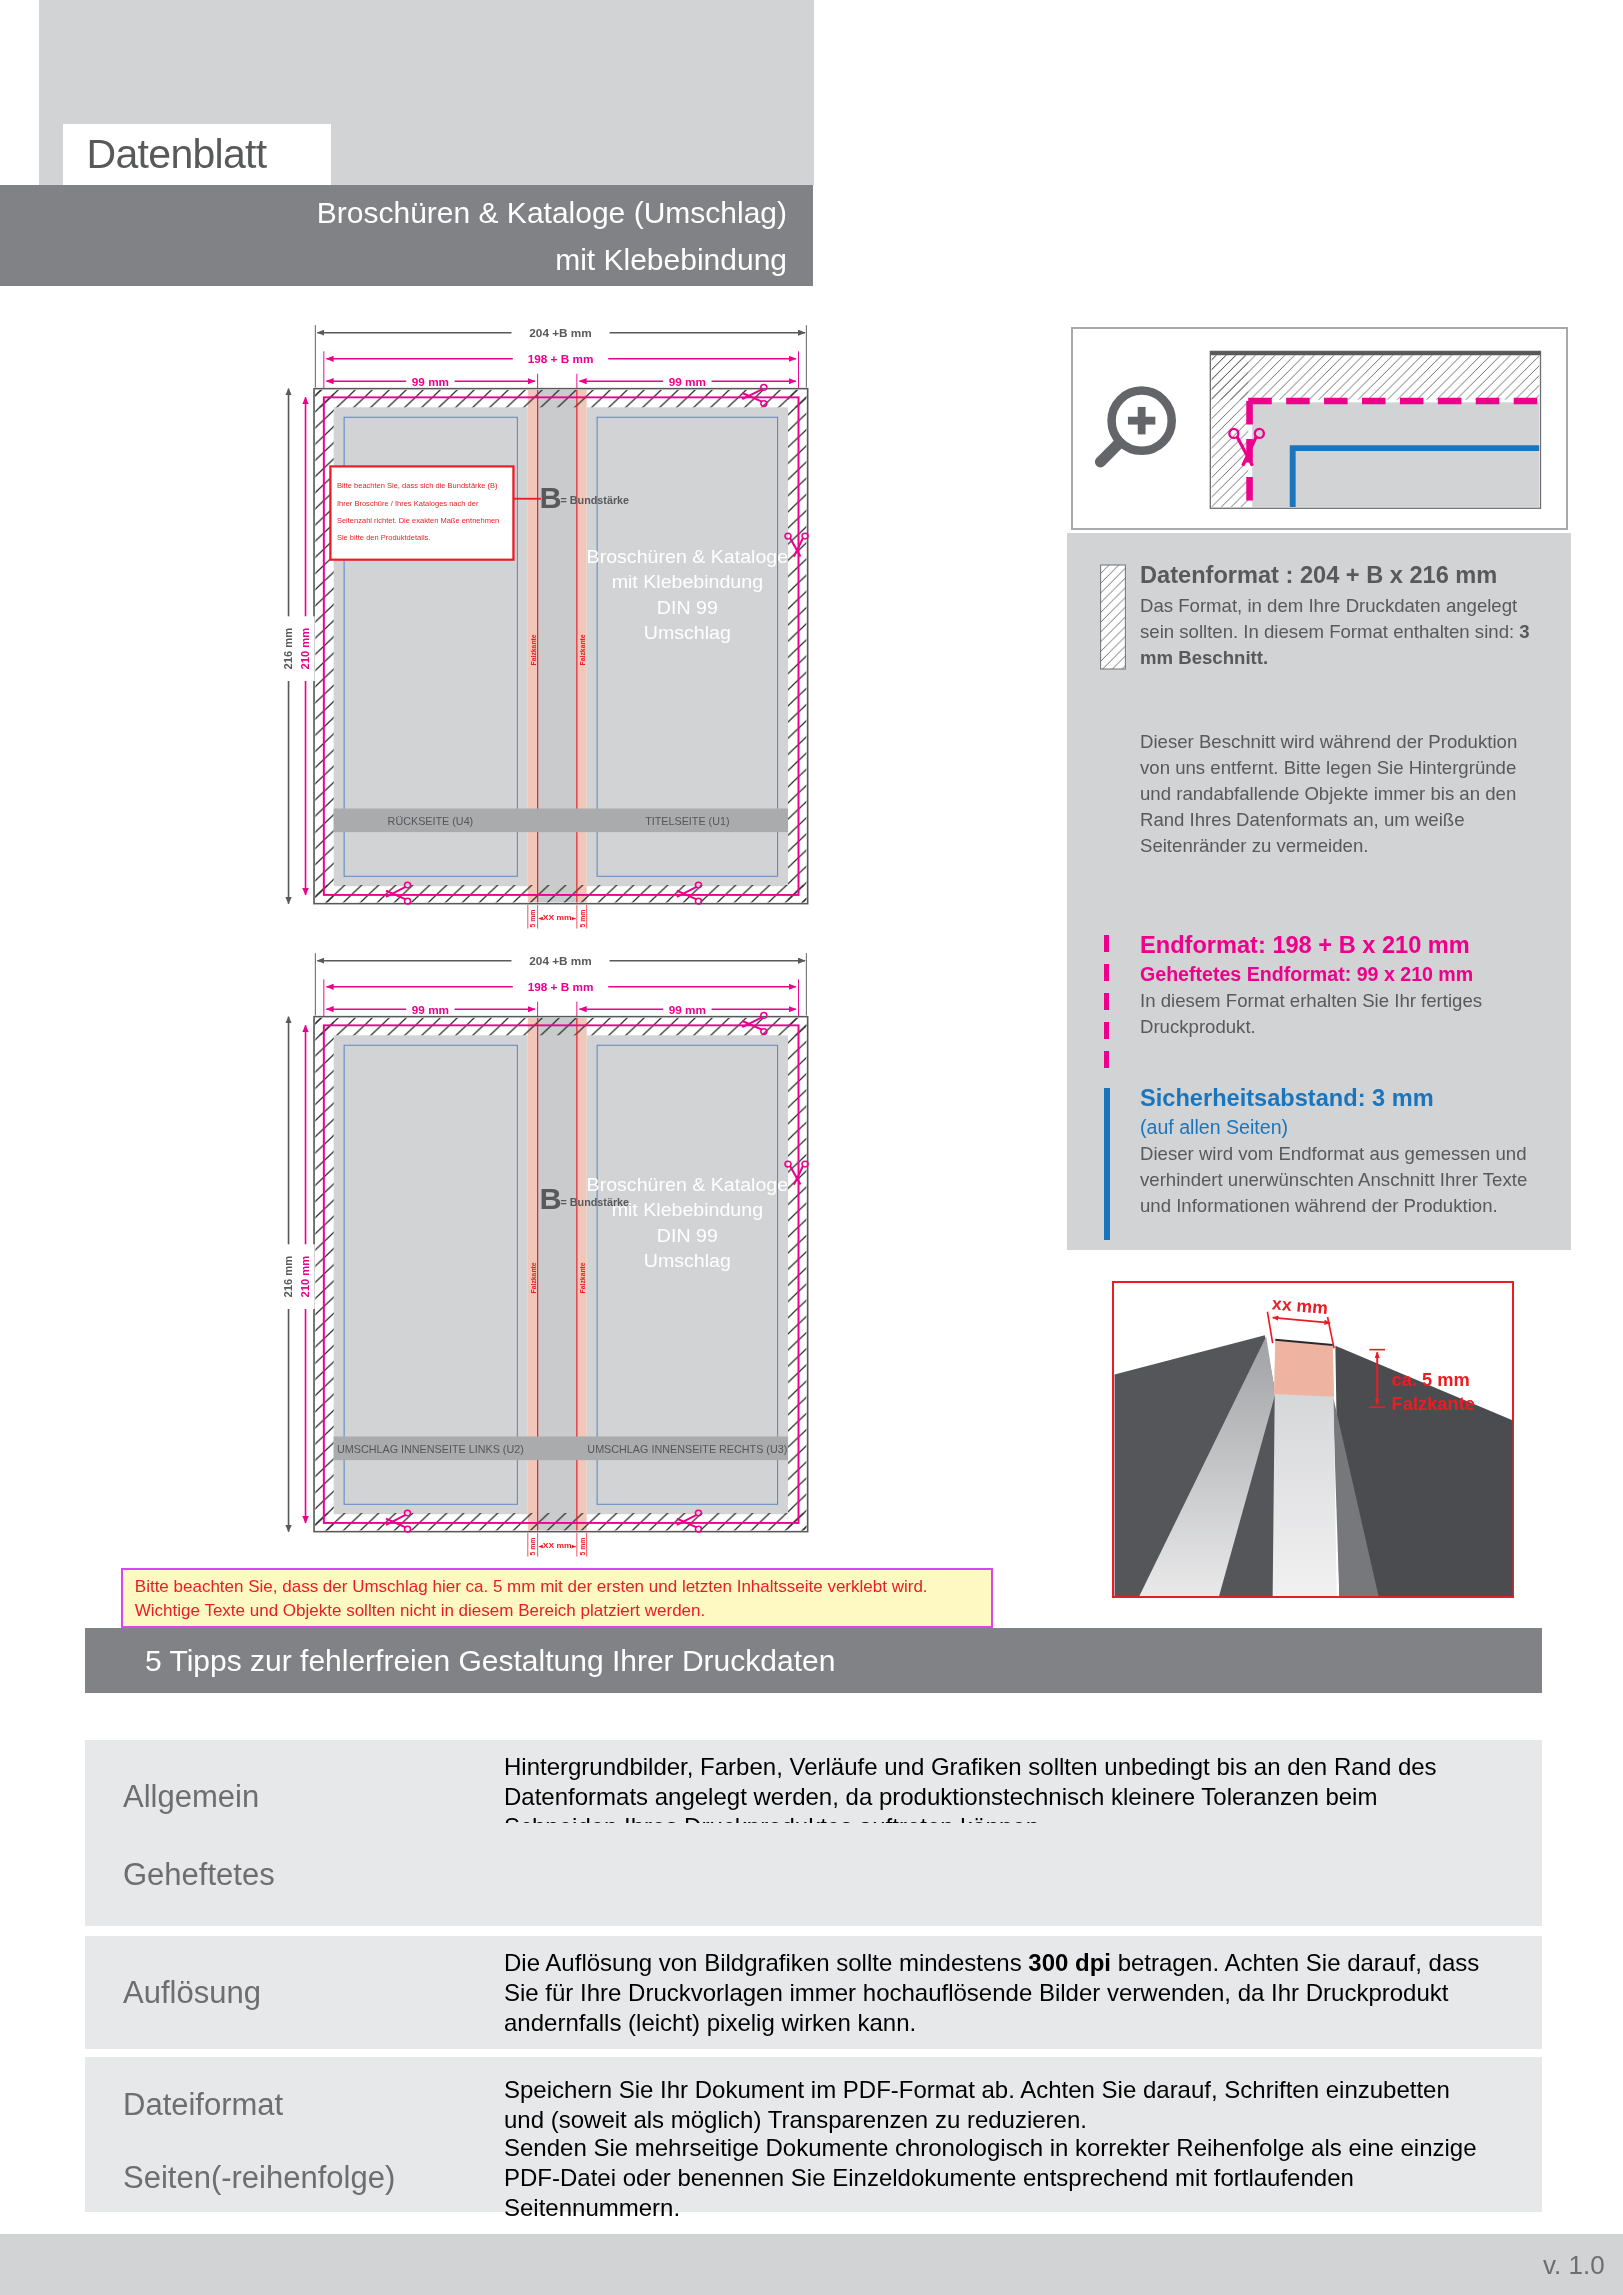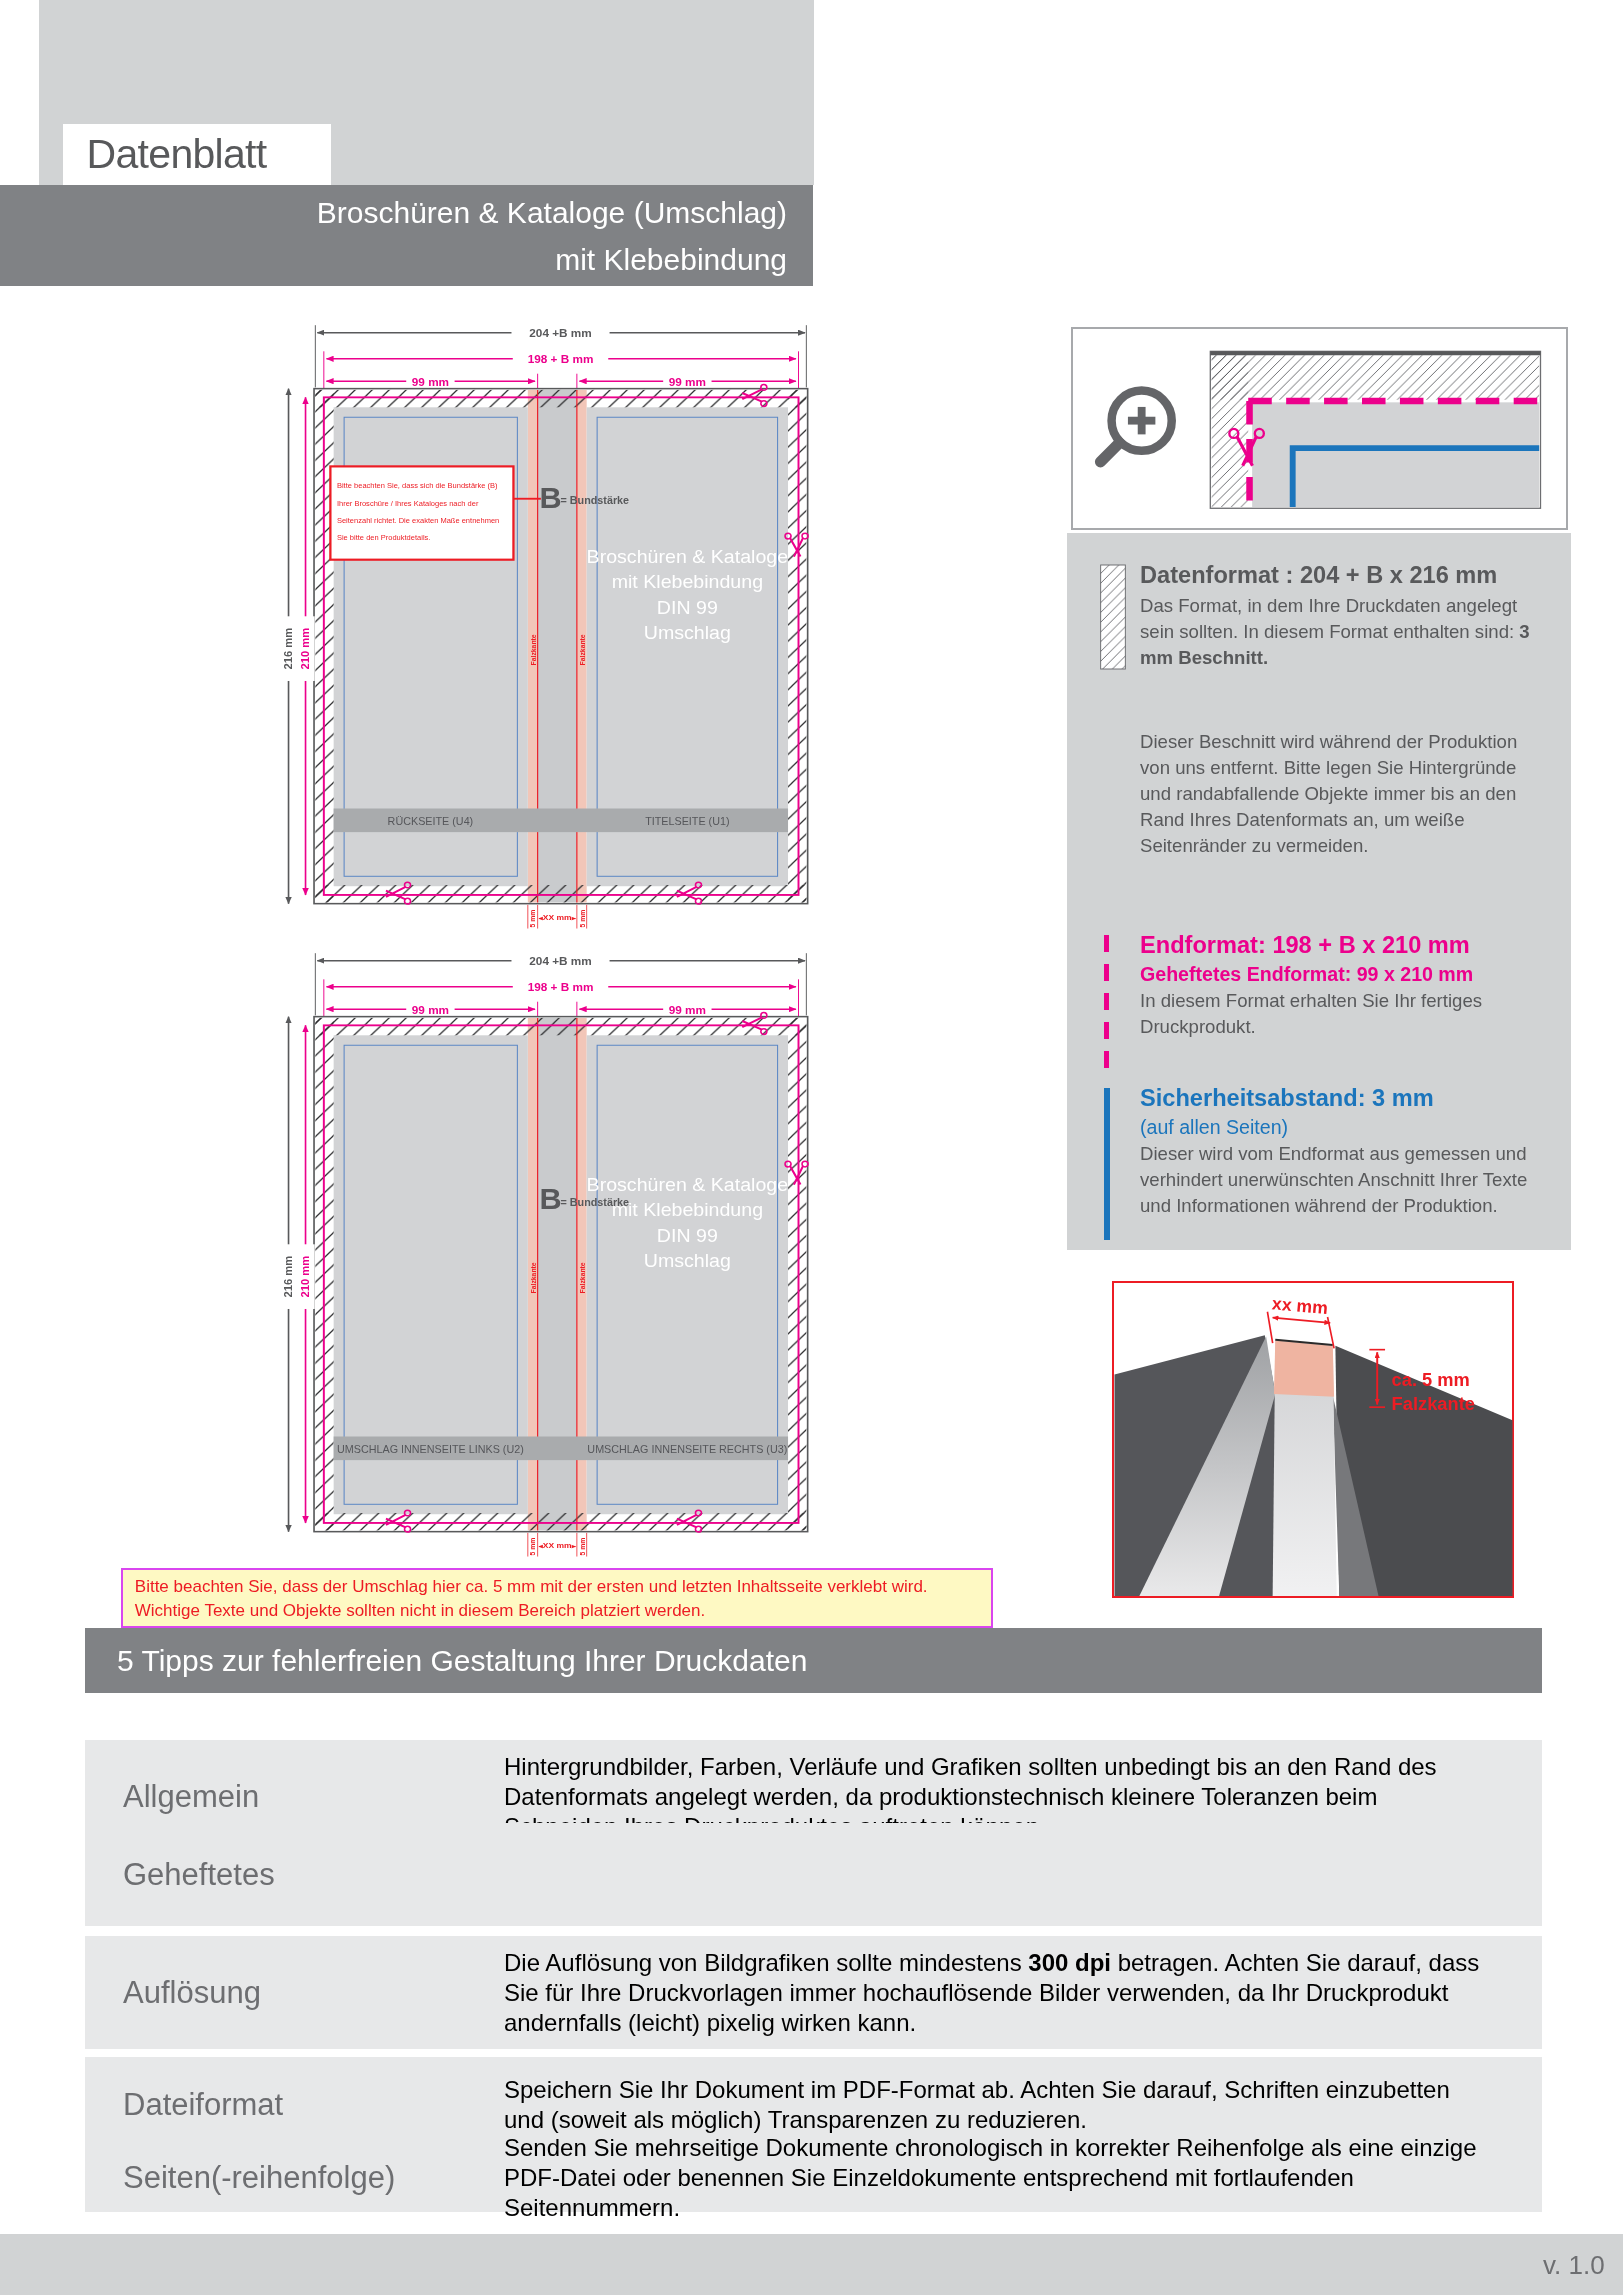--- a/index.html
+++ b/index.html
@@ -44,21 +44,21 @@
   .c-blue{color:#1b75bc;}
   .dashM{width:5.2px;background:repeating-linear-gradient(to bottom,#ec008c 0 17px,transparent 17px 29px);}
   .blueBar{width:5.9px;background:#1b75bc;}
   .spinefig{left:1112px;top:1281px;width:402px;height:317px;background:#fff;border:2px solid #ed1c24;}
 
   .warnbox{left:121px;top:1568px;width:872px;height:60px;background:#fef9c3;border:2px solid #d946ef;padding:4.6px 11.8px;}
   .warnbox div{font-size:17px;line-height:24px;color:#ed1c24;}
 
   
   .tipsbanner{left:85px;top:1628px;width:1457px;height:65px;background:#808285;}
-  .tipsbanner span{display:block;padding-left:32px;line-height:65px;font-size:30px;font-weight:300;color:#fff;}
+  .tipsbanner span{display:block;padding-left:60px;line-height:65px;font-size:30px;font-weight:300;color:#fff;}
   .tiprow{left:85px;width:1457px;background:#e7e8e9;display:flex;align-items:center;}
   .tiprow .lbl{width:419px;padding-left:38px;font-size:31px;font-weight:300;color:#6d6e71;flex-shrink:0;}
   .tiprow .txt{width:982px;font-size:24px;line-height:30px;color:#000000;}
   .tiprow .txt b{font-weight:bold;}
 
   .footer{left:0;top:2234px;width:1623px;height:62px;background:#d1d3d4;text-align:right;}
   .footer span{padding-right:18.3px;line-height:62px;font-size:26px;color:#6d6e71;}
 </style>
 </head>
 <body>

